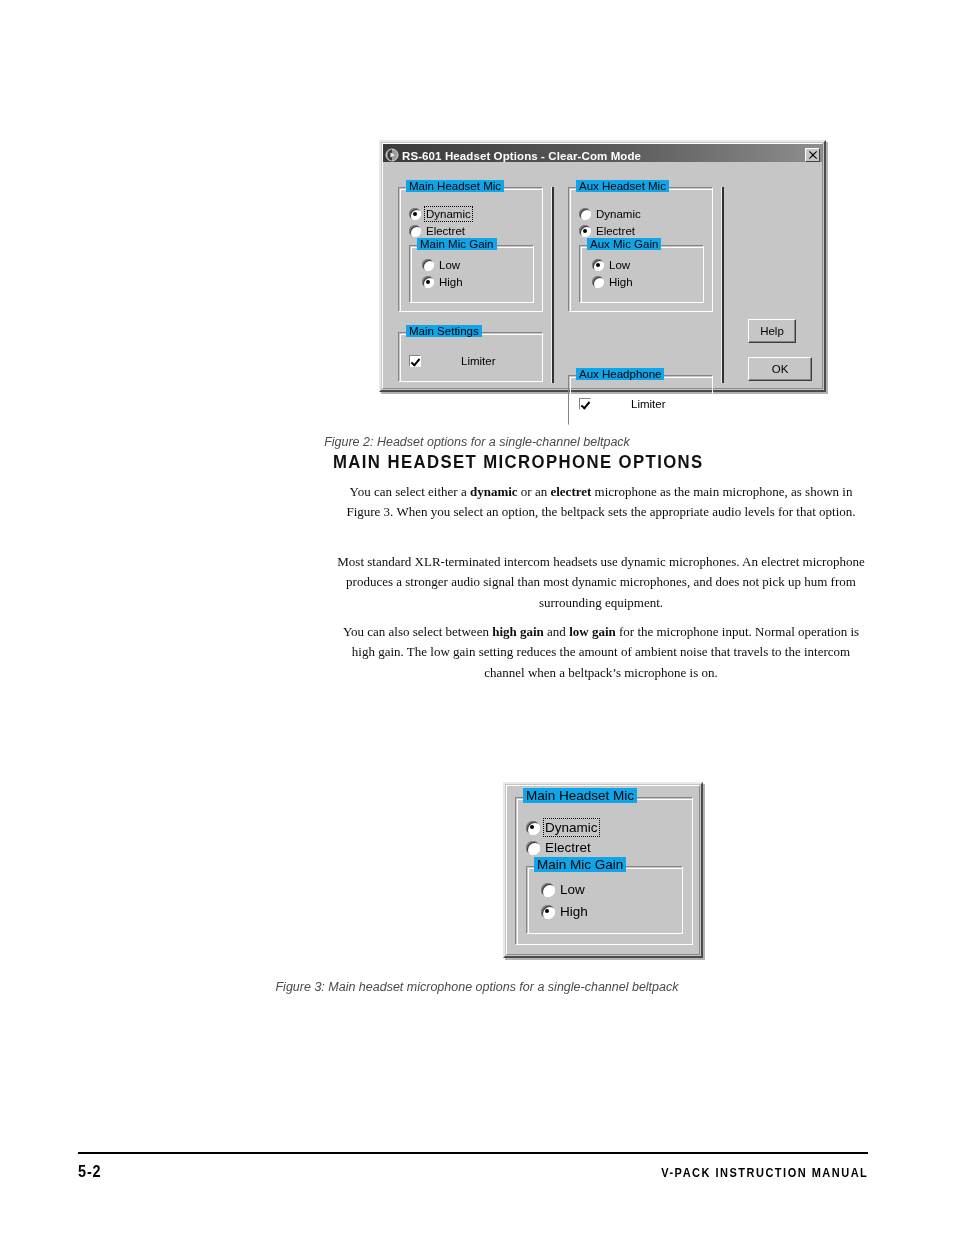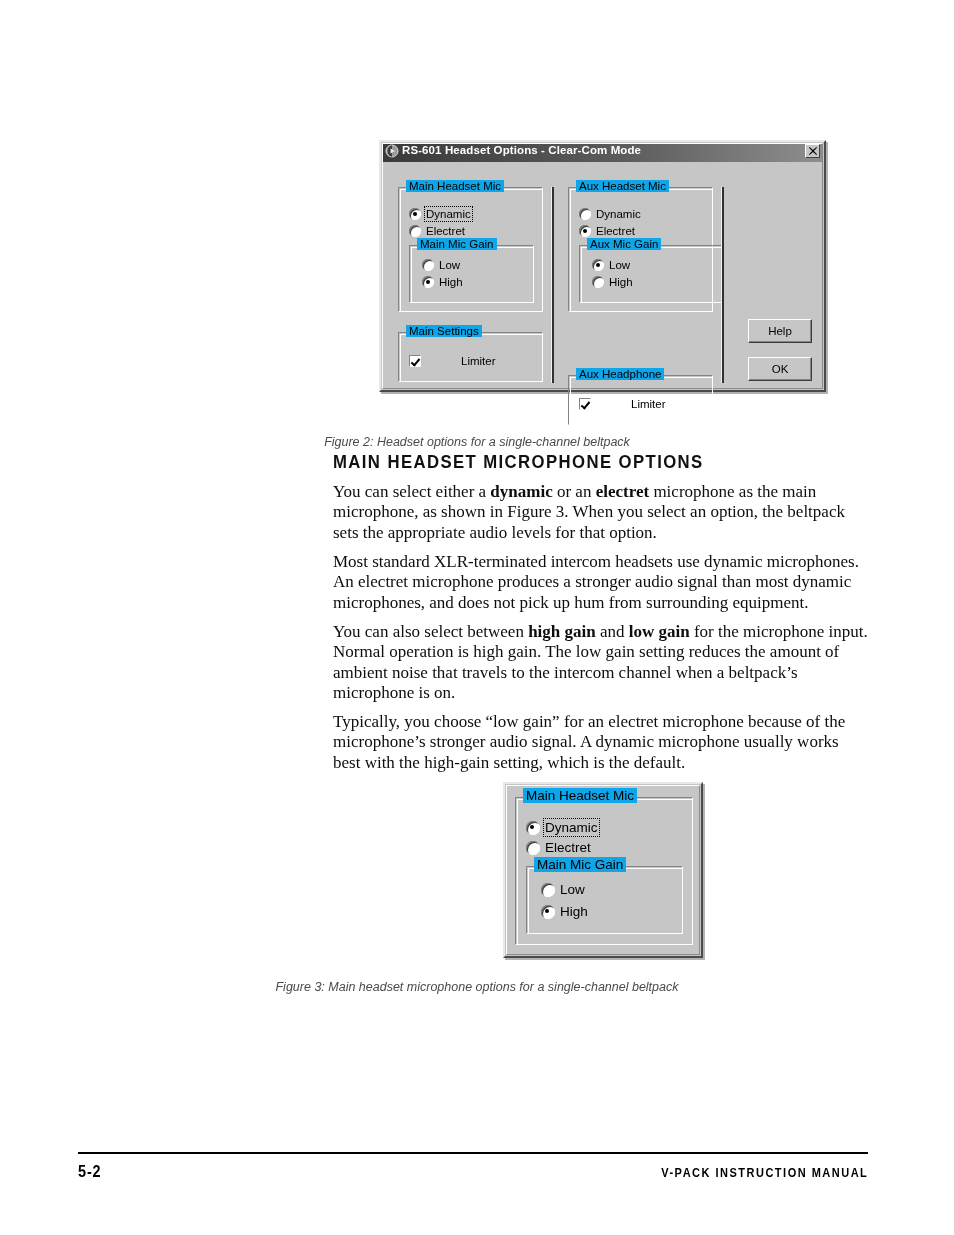--- a/index.html
+++ b/index.html
@@ -43,21 +43,21 @@
     border-bottom: 1px solid #8a8a8a;
     box-sizing: border-box;
   }
 
   .titlebar {
     position: absolute;
     top: 2px; left: 2px; right: 2px;
     height: 18px;
     background: linear-gradient(to right, #3a3a3a 0%, #5c5c5c 55%, #8e8e8e 100%);
     display: flex;
-    align-items: flex-start;
+    align-items: flex-end;
     padding: 0 2px;
     box-sizing: border-box;
   }
   .titlebar-icon {
     width: 14px; height: 14px;
     margin-right: 3px;
     flex: 0 0 auto;
     position: relative;
   }
   .titlebar-text {
@@ -250,24 +250,24 @@
     font-size: 19px;
     letter-spacing: 1.6px;
     color: #111;
     transform: scaleX(0.88);
     transform-origin: left center;
     white-space: nowrap;
   }
   .para {
     position: absolute;
     font-family: "Liberation Serif", serif;
-    font-size: 17px;
+    font-size: 13px;
     line-height: 20.4px;
     color: #0d0d0d;
-    text-align: left;
+    text-align: center;
     width: 536px;
   }
   .para b { font-weight: bold; }
 
   
   .footer-rule {
     position: absolute;
     background: #000;
     height: 1.5px;
   }
@@ -358,21 +358,21 @@
 
       <div class="radio-row" style="left:10px; top:20px;">
         <span class="radio-mark"></span>
         <span class="radio-label">Dynamic</span>
       </div>
       <div class="radio-row" style="left:10px; top:37px;">
         <span class="radio-mark checked"></span>
         <span class="radio-label">Electret</span>
       </div>
 
-      <div class="groupbox" style="left:10px; top:57px; width:144px; height:58px;">
+      <div class="groupbox" style="left:10px; top:57px; width:125px; height:58px;">
         <span class="gb-title">Aux Mic Gain</span>
         <div class="radio-row" style="left:12px; top:13px;">
           <span class="radio-mark checked"></span>
           <span class="radio-label">Low</span>
         </div>
         <div class="radio-row" style="left:12px; top:30px;">
           <span class="radio-mark"></span>
           <span class="radio-label">High</span>
         </div>
       </div>
@@ -382,21 +382,21 @@
       <span class="gb-title">Aux Headphone</span>
       <div class="check-row" style="left:10px; top:22px;">
         <span class="check-mark checked"></span>
         <span>Limiter</span>
       </div>
     </div>
 
     <div class="vsep" style="left:340px; top:45px; height:196px;"></div>
 
 
-    <div class="btn" style="left:367px; top:177px; width:64px; height:24px;">
+    <div class="btn" style="left:367px; top:177px; width:48px; height:24px;">
       <span>Help</span>
     </div>
 
     <div class="btn" style="left:367px; top:215px; width:64px; height:24px;">
       <span>OK</span>
     </div>
   </div>
 
   <div class="caption" style="top:411px;margin-top:24px;">Figure 2: Headset options for a single-channel beltpack</div>
 
@@ -405,21 +405,20 @@
   <div class="para" style="left:333px; top:482px;">
     <span>You can select either a </span><b>dynamic</b><span> or an </span><b>electret</b><span> microphone as the main microphone, as shown in Figure 3. When you select an option, the beltpack sets the appropriate audio levels for that option.</span>
   </div>
 
   <div class="para" style="left:333px; top:622px;">
     <span>You can also select between </span><b>high gain</b><span> and </span><b>low gain</b><span> for the microphone input. Normal operation is high gain. The low gain setting reduces the amount of ambient noise that travels to the intercom channel when a beltpack’s microphone is on.</span>
   </div>
 
   <div class="para" style="left:333px; top:552px;">Most standard XLR-terminated intercom headsets use dynamic microphones. An electret microphone produces a stronger audio signal than most dynamic microphones, and does not pick up hum from surrounding equipment.</div>
 
-  <div class="para" style="left:333px; top:712px;">Typically, you choose “low gain” for an electret microphone because of the microphone’s stronger audio signal. A dynamic microphone usually works best with the high-gain setting, which is the default.</div>
 
   <div class="win-dialog" style="left:503px; top:782px; width:200px; height:176px;">
     <div class="win-inner"></div>
 
     <div class="groupbox" style="left:10px; top:13px; width:178px; height:148px;">
       <span class="gb-title" style="font-size:13.5px; top:-10px;">Main Headset Mic</span>
 
       <div class="radio-row" style="left:10px; top:22px; font-size:13.5px;">
         <span class="radio-mark checked" style="width:14px;height:14px;"></span>
         <span class="radio-label focus">Dynamic</span>

